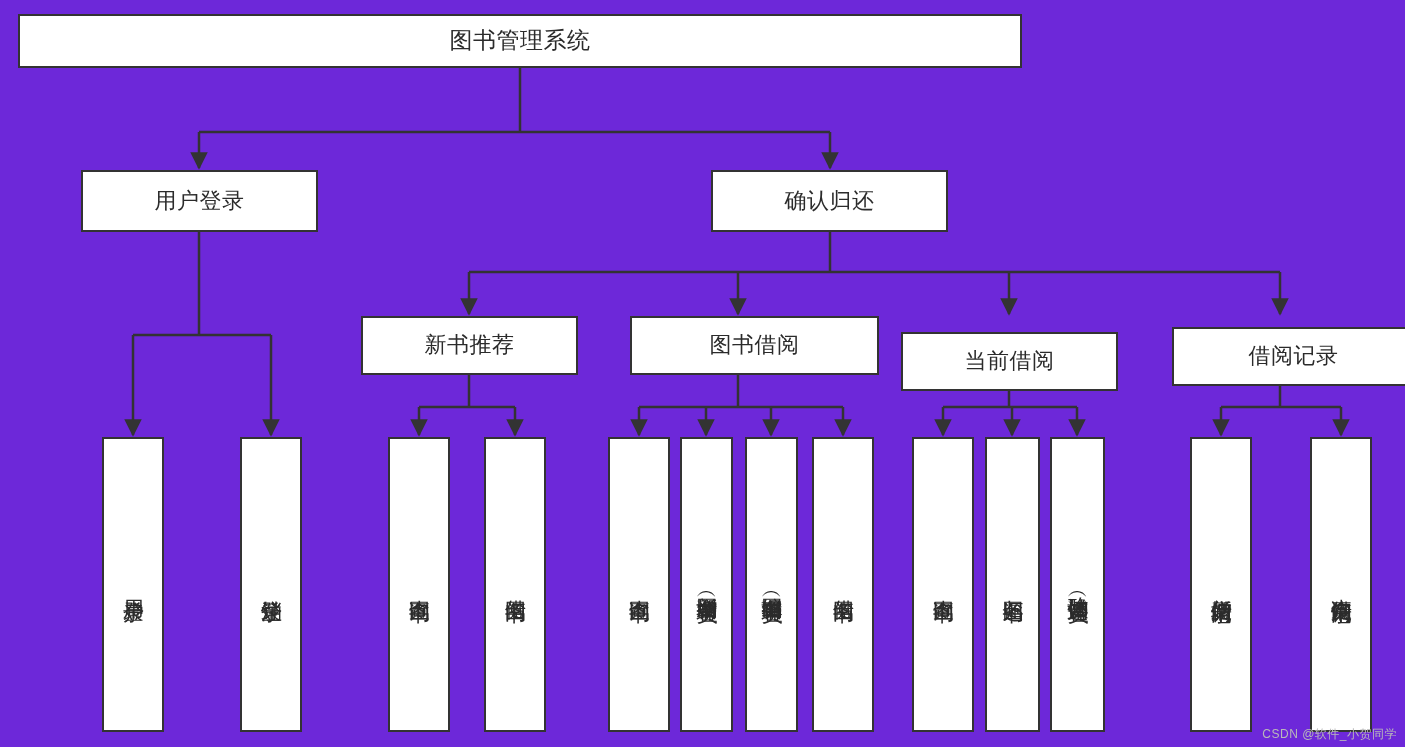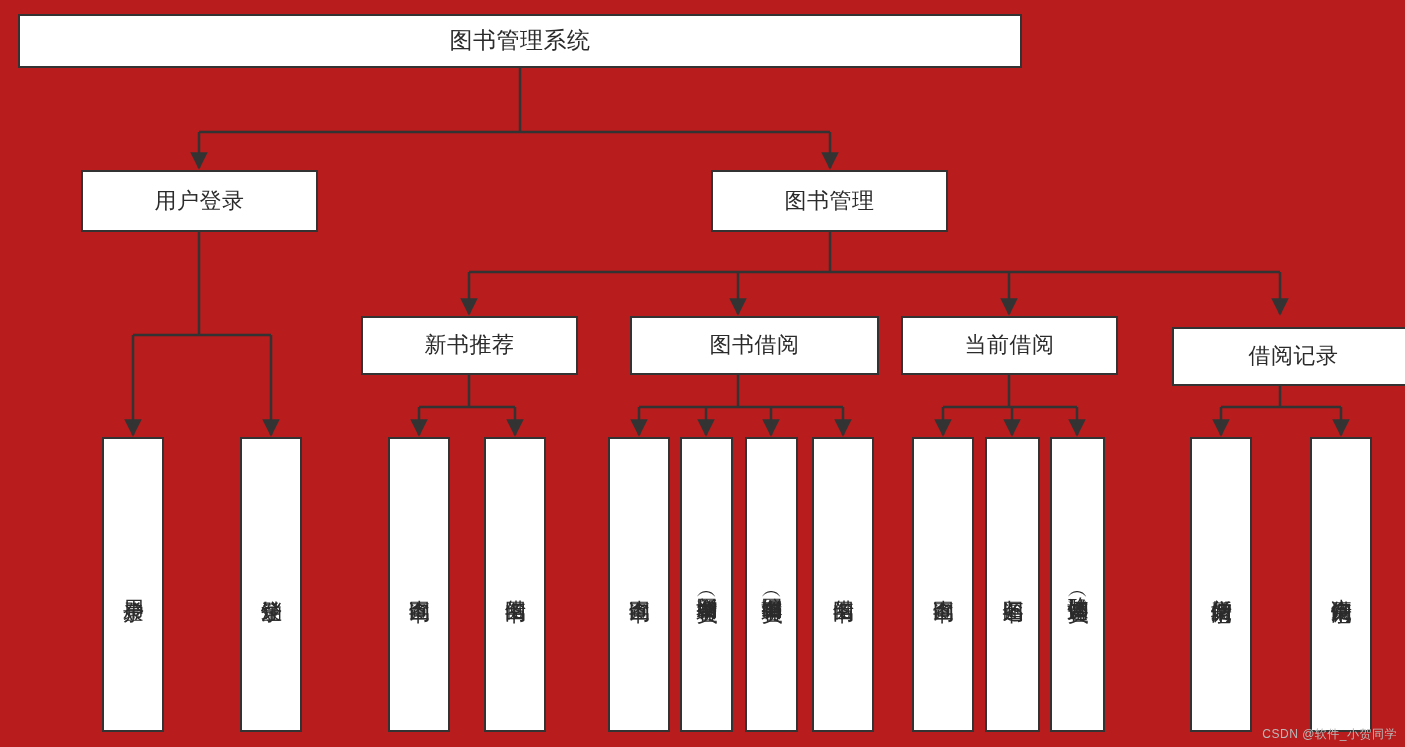--- a/index.html
+++ b/index.html
@@ -7,21 +7,21 @@
     padding: 0;
     background: #ffffff;
   }
   body {
     font-family: "Liberation Sans", "DejaVu Sans", sans-serif;
   }
   #diagram-root {
     position: relative;
     width: 1405px;
     height: 747px;
-    background: #b91c1c;
+    background: #6d28d9;
     overflow: hidden;
   }
   svg.diagram-canvas {
     position: absolute;
     left: 0;
     top: 0;
     width: 1405px;
     height: 747px;
   }
   .node-box {
@@ -115,31 +115,31 @@
 
   <div class="node-box" id="node-root" style="left: 18px; top: 14px; width: 1004px; height: 54px;">
     <span class="node-label-h root-label">图书管理系统</span>
   </div>
 
   <div id="level1-container">
       <div class="node-box" style="left: 81px; top: 170px; width: 237px; height: 62px;">
         <span class="node-label-h">用户登录</span>
       </div>
       <div class="node-box" style="left: 711px; top: 170px; width: 237px; height: 62px;">
-        <span class="node-label-h">图书管理</span>
+        <span class="node-label-h">确认归还</span>
       </div>
     </div>
   <div id="level2-container">
       <div class="node-box" style="left: 361px; top: 316px; width: 217px; height: 59px; align-items: center;">
         <span class="node-label-h">新书推荐</span>
       </div>
       <div class="node-box" style="left: 630px; top: 316px; width: 249px; height: 59px;">
         <span class="node-label-h">图书借阅</span>
       </div>
-      <div class="node-box" style="left: 901px; top: 316px; width: 217px; height: 59px;">
+      <div class="node-box" style="left: 901px; top: 332px; width: 217px; height: 59px;">
         <span class="node-label-h">当前借阅</span>
       </div>
       <div class="node-box" style="left: 1172px; top: 316px; width: 243px; height: 59px; margin-top: 11px;">
         <span class="node-label-h">借阅记录</span>
       </div>
     </div>
   <div id="leaves-container">
       <div class="node-box" style="left: 102px; top: 437px; width: 62px; height: 295px;">
         <span class="node-label-v">用户登录</span>
       </div>

